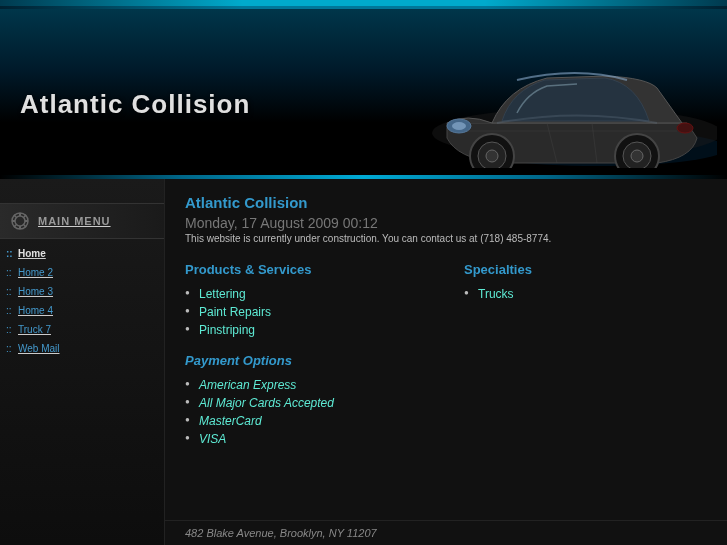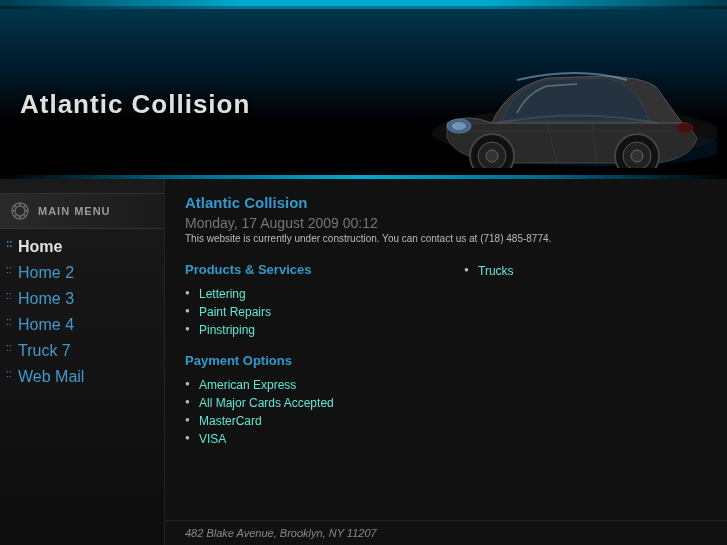--- a/index.html
+++ b/index.html
@@ -70,22 +70,23 @@
       width: 100%;
       height: calc(545px - 179px);
       background: #111;
     }
 
     
     #sidebar {
       width: 165px;
       min-width: 165px;
       background: linear-gradient(180deg, #1a1a1a 0%, #0d0d0d 100%);
-      padding-top: 14px;
+      padding-top: 24px;
       border-right: 1px solid #222;
+      text-decoration: underline;
     }
 
     #menu-header {
       display: flex;
       align-items: center;
       background: linear-gradient(90deg, #2a2a2a, #1a1a1a);
       padding: 7px 10px;
       margin-bottom: 5px;
       border: 1px solid #333;
       border-left: none;
@@ -103,21 +104,21 @@
       font-size: 11px;
       font-weight: bold;
       color: #999;
       letter-spacing: 1px;
       text-transform: uppercase;
     }
 
     .nav-item {
       display: block;
       padding: 4px 10px 4px 18px;
-      font-size: 16px;
+      font-size: 10px;
       color: #4499cc;
       text-decoration: none;
       position: relative;
     }
 
     .nav-item::before {
       content: '::';
       position: absolute;
       left: 6px;
       font-size: 10px;
@@ -191,20 +192,21 @@
       position: absolute;
       left: 0;
       font-size: 8px;
       color: #bbb;
       top: 3px;
     }
 
     
     #payment-section {
       margin-bottom: 28px;
+      font-style: italic;
     }
 
     
     #footer {
       text-align: left;
       padding: 6px 20px;
       font-size: 11px;
       color: #888;
       font-style: italic;
       border-top: 1px solid #222;
@@ -306,20 +308,21 @@
       <div id="two-col">
         <div class="section-col">
           <div class="section-heading">Products &amp; Services</div>
           <ul class="section-list">
             <li>Lettering</li>
             <li>Paint Repairs</li>
             <li>Pinstriping</li>
           </ul>
         </div>
         <div class="section-col">
+          <div class="section-heading">Specialties</div>
           <ul class="section-list">
             <li>Trucks</li>
           </ul>
         </div>
       </div>
 
       <div id="payment-section">
         <div class="section-heading">Payment Options</div>
         <ul class="section-list">
           <li>American Express</li>

